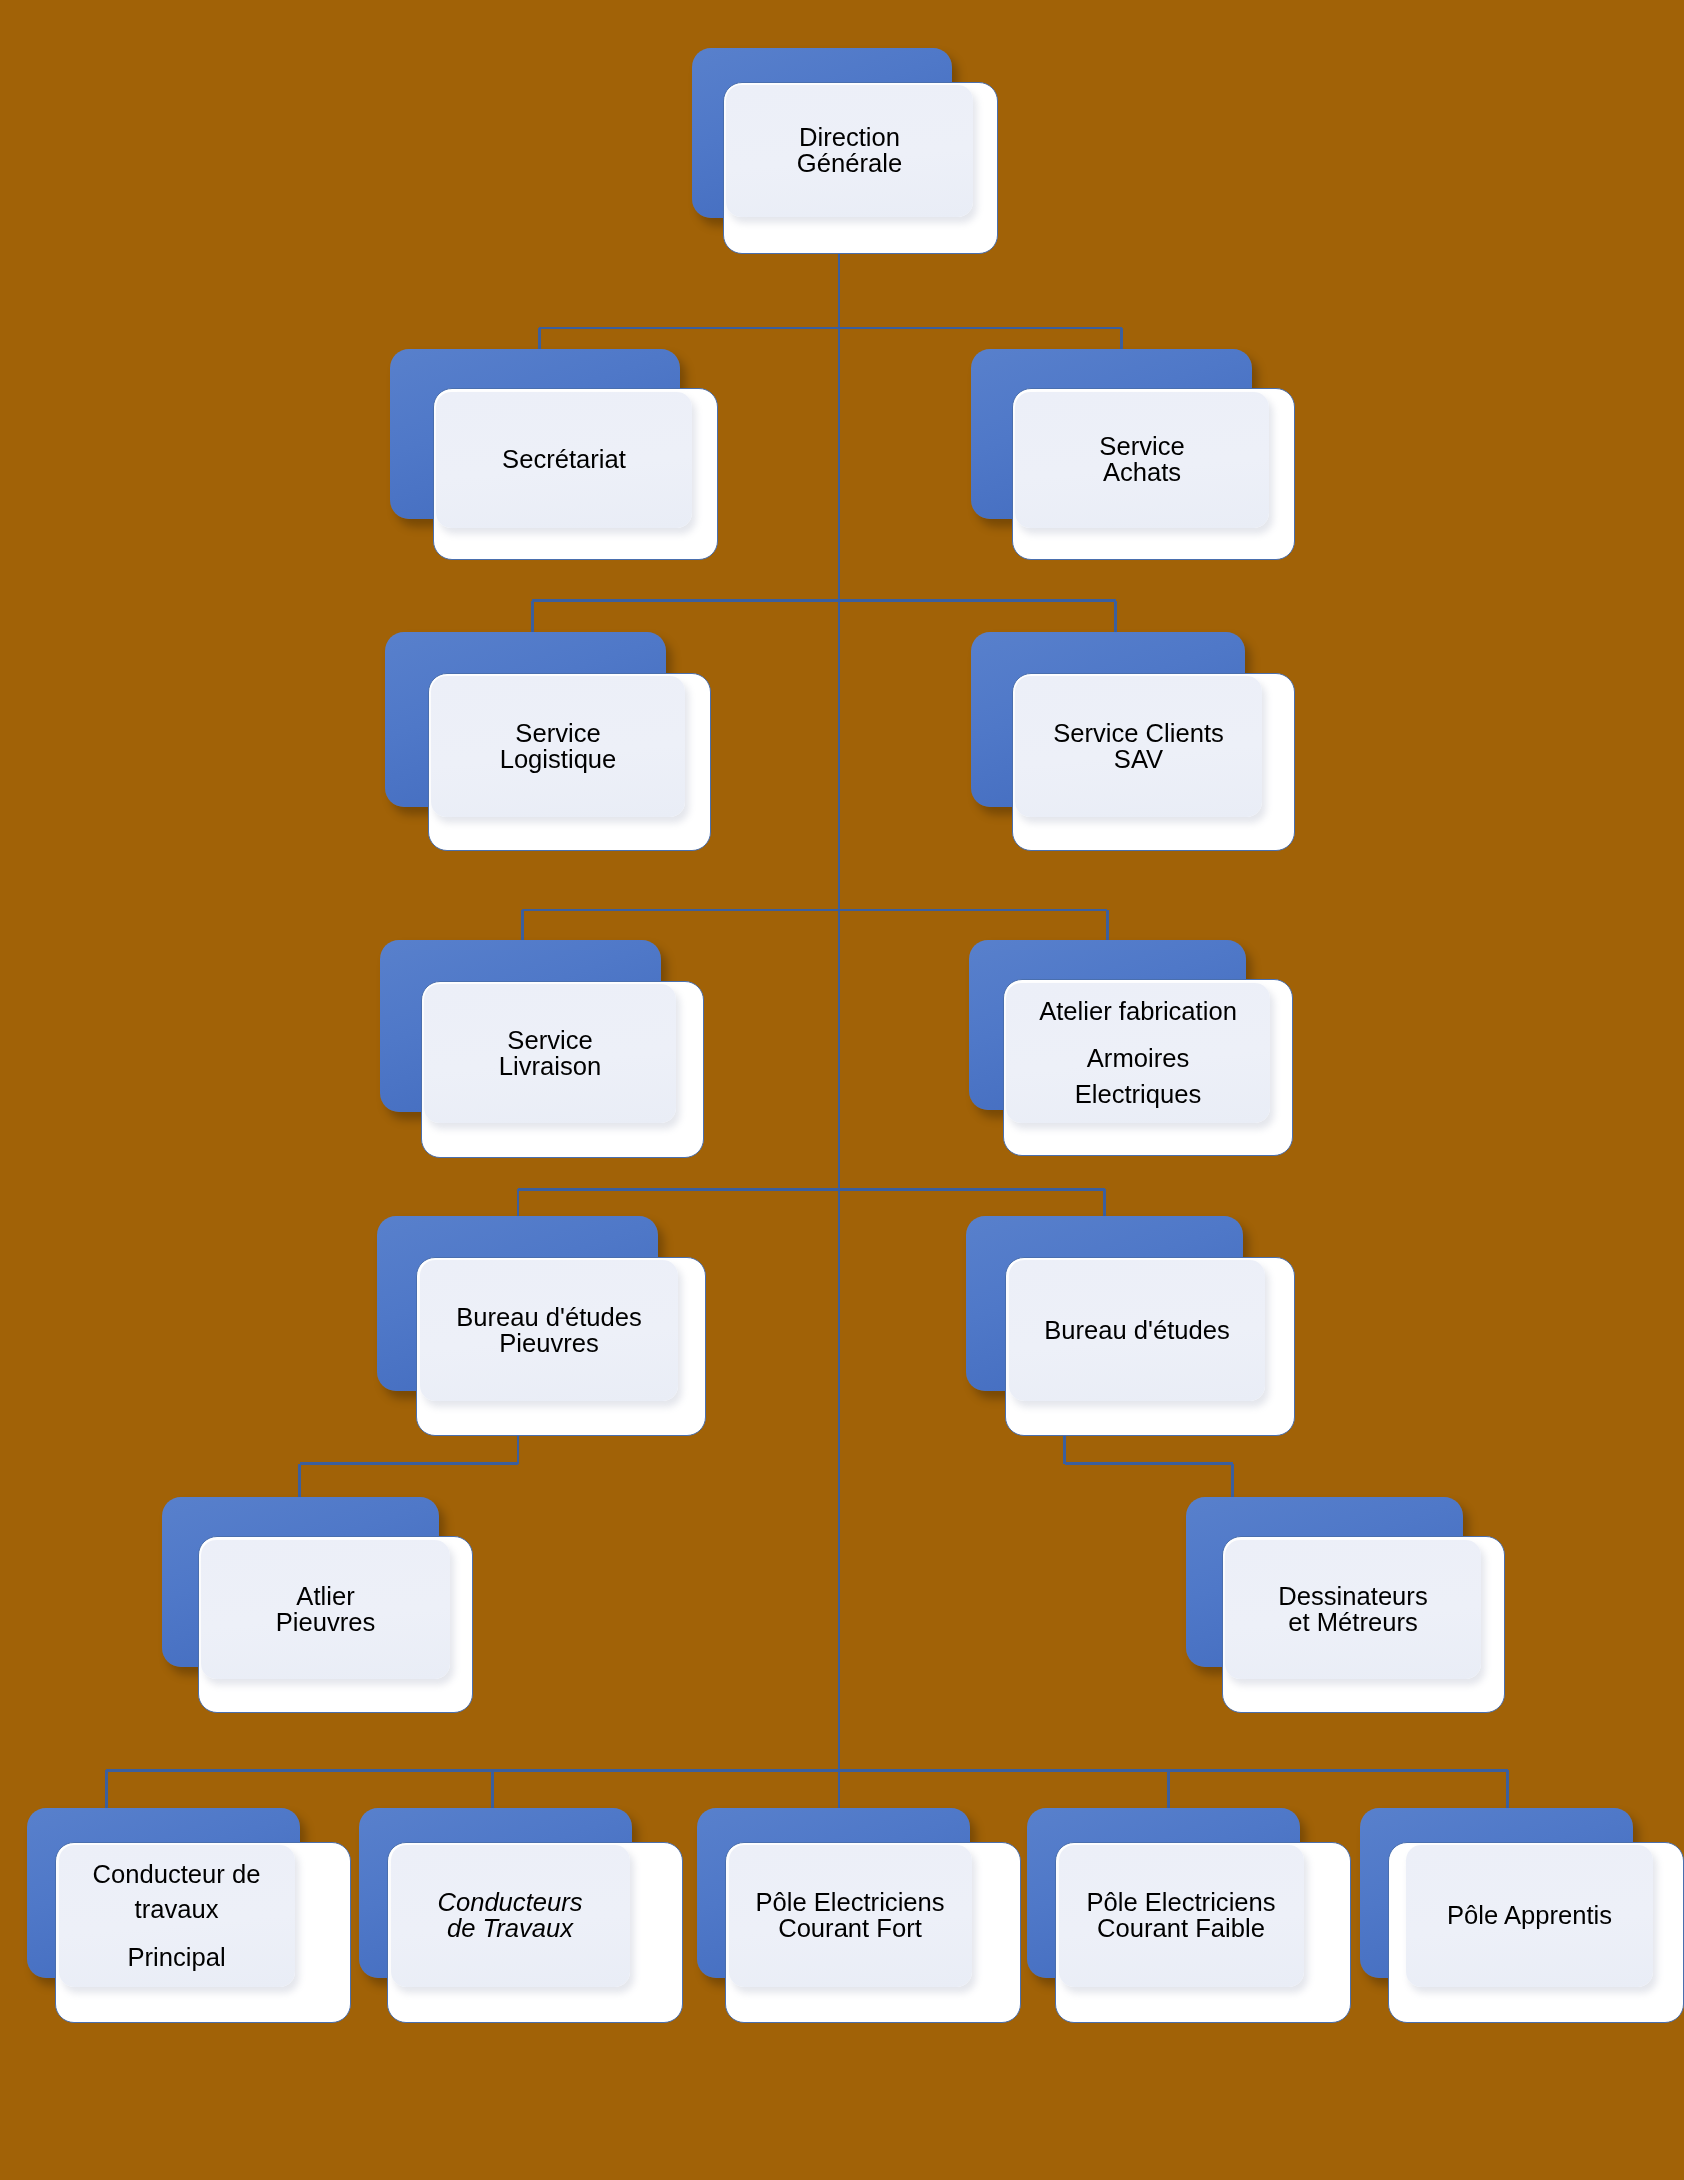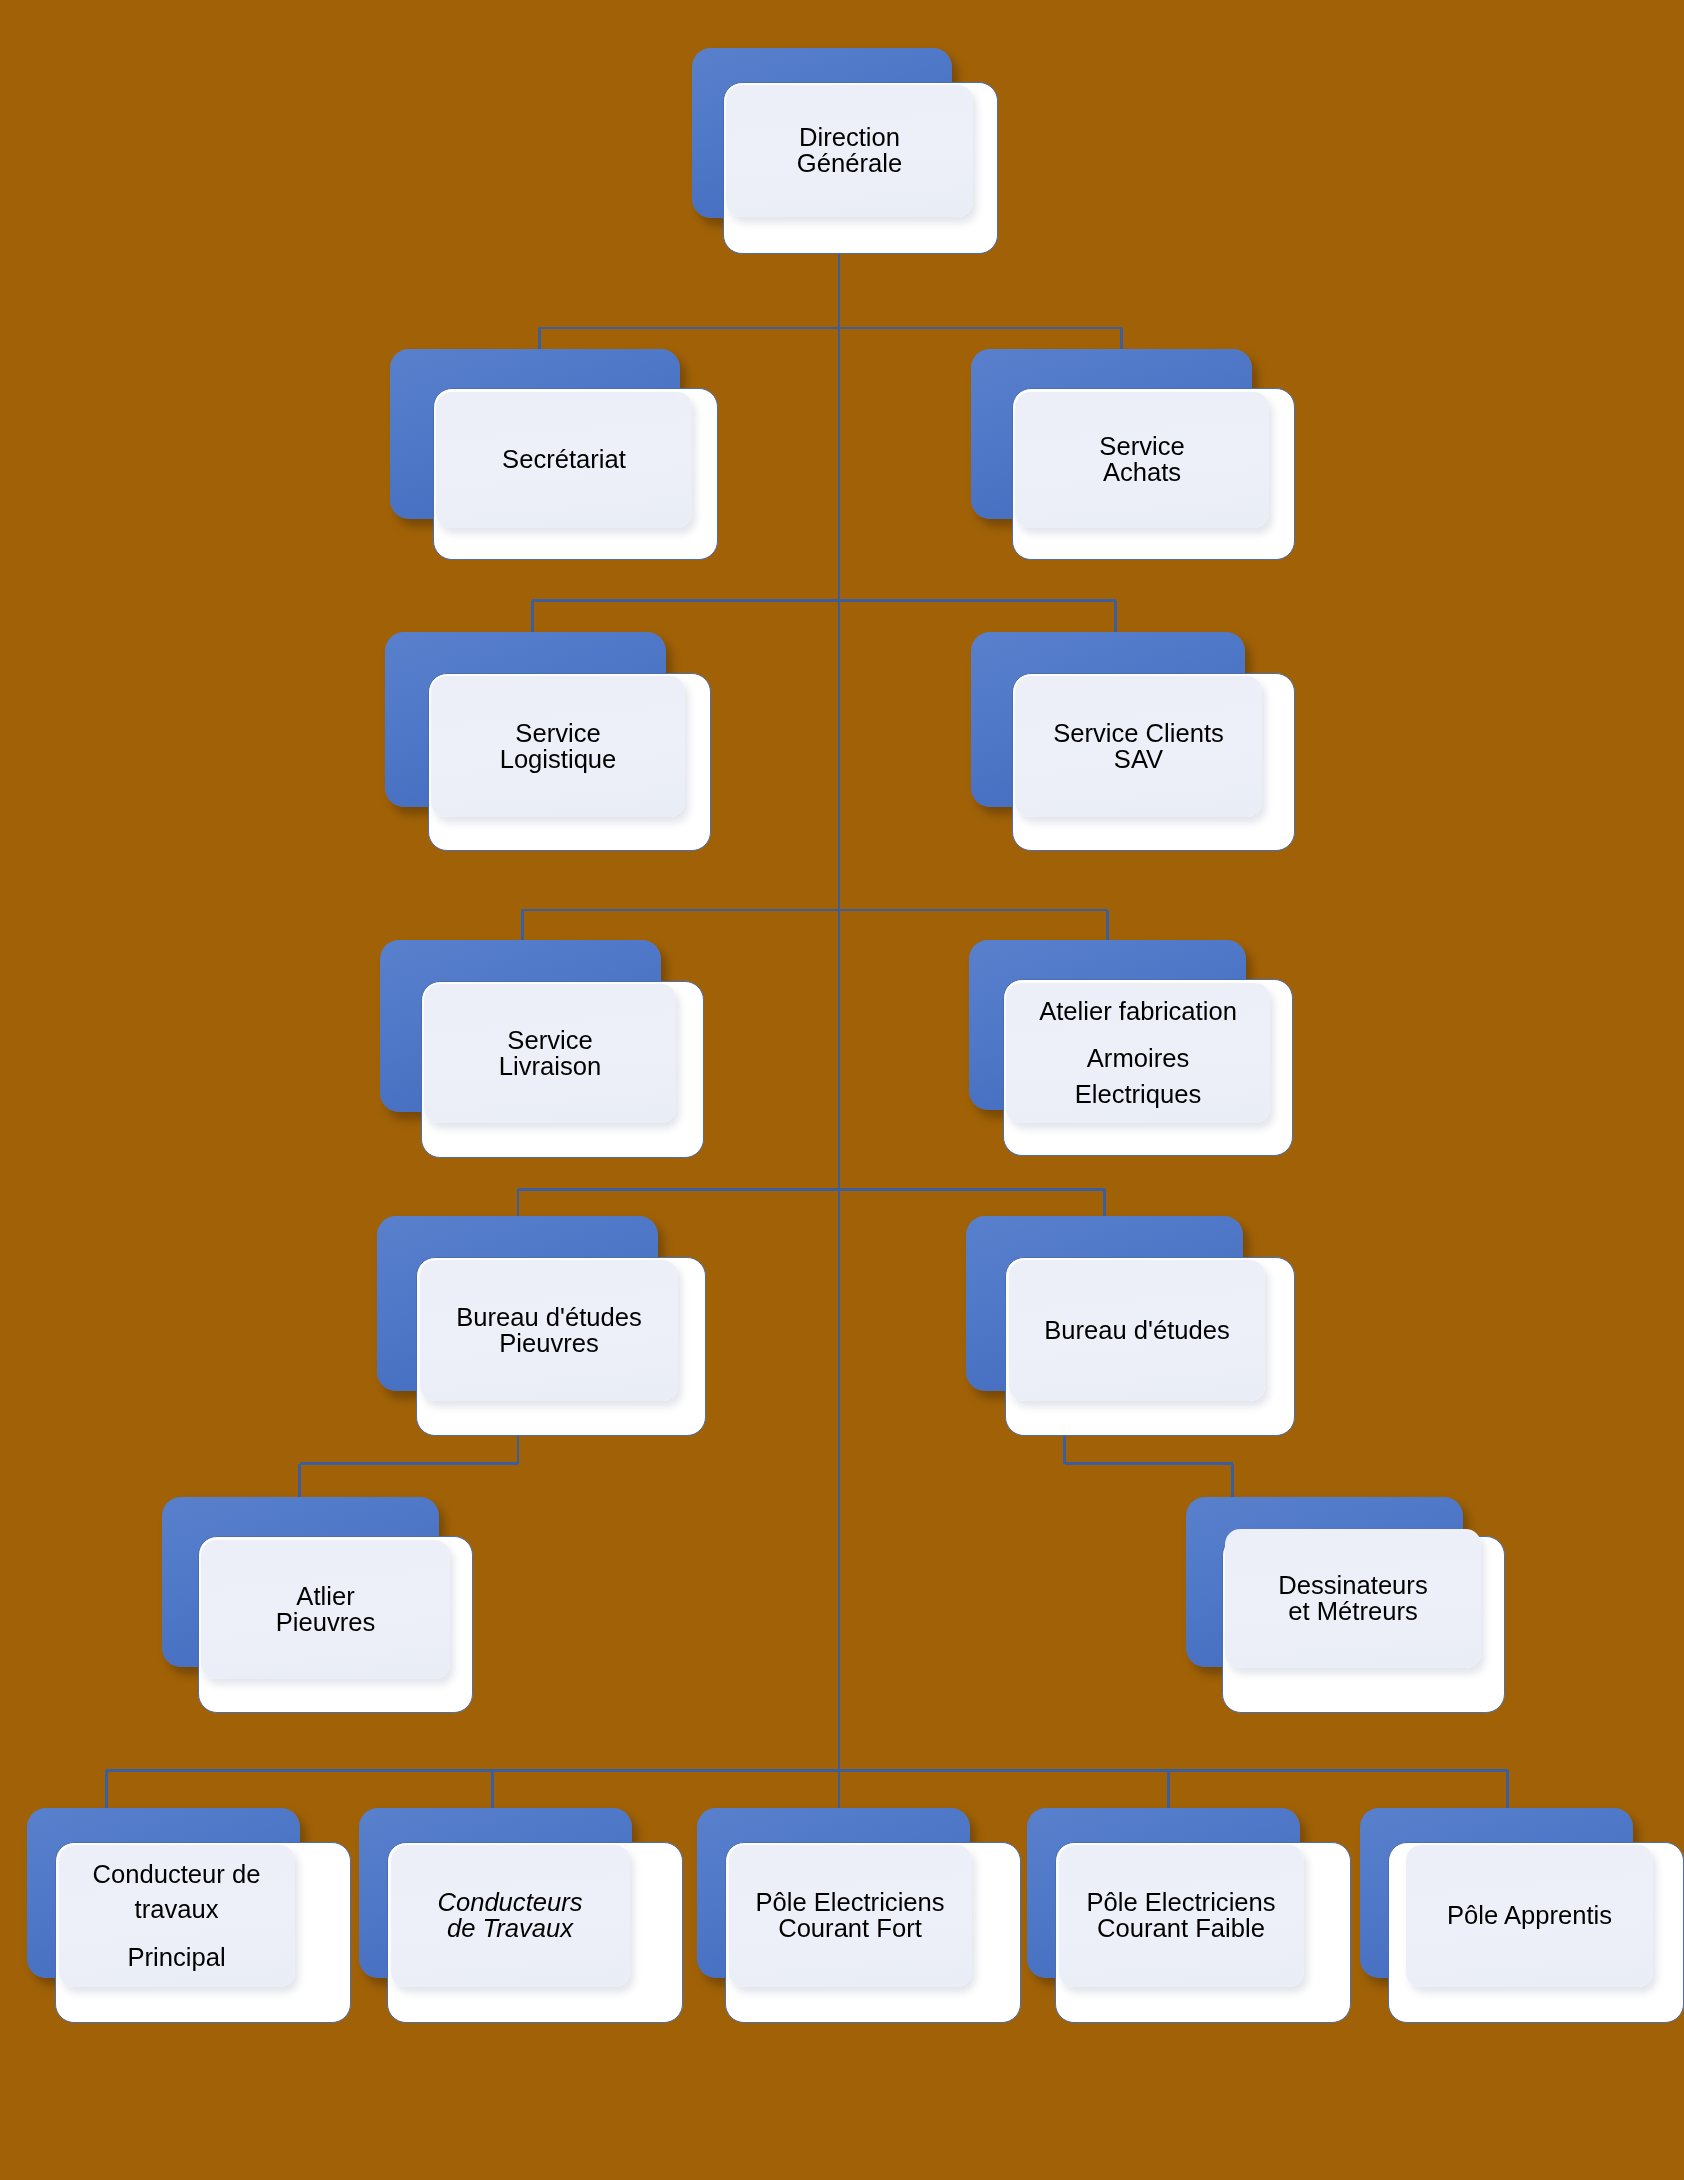--- a/index.html
+++ b/index.html
@@ -154,21 +154,21 @@
     <div class="card" style="left:36px;top:39px;width:273px;height:175px;"></div>
     <div class="panel" style="left:39px;top:43px;width:249px;height:139px;">
       <span class="ln">Atlier</span>
       <span class="ln">Pieuvres</span>
     </div>
   </div>
 
   <div class="node" style="left:1186px;top:1497px;width:315px;height:226px;">
     <div class="plate" style="width:277px;height:170px;"></div>
     <div class="card" style="left:36px;top:39px;width:281px;height:175px;"></div>
-    <div class="panel" style="left:39px;top:32px;width:256px;height:139px;">
+    <div class="panel" style="left:39px;top:43px;width:256px;height:139px;">
       <span class="ln">Dessinateurs</span>
       <span class="ln">et Métreurs</span>
     </div>
   </div>
 
   <div class="node" style="left:27px;top:1808px;width:302px;height:230px;">
     <div class="plate" style="width:273px;height:170px;"></div>
     <div class="card" style="left:28px;top:34px;width:294px;height:179px;"></div>
     <div class="panel tight" style="left:31.5px;top:37px;width:236px;height:142px;">
       <span class="ln">Conducteur de</span>

